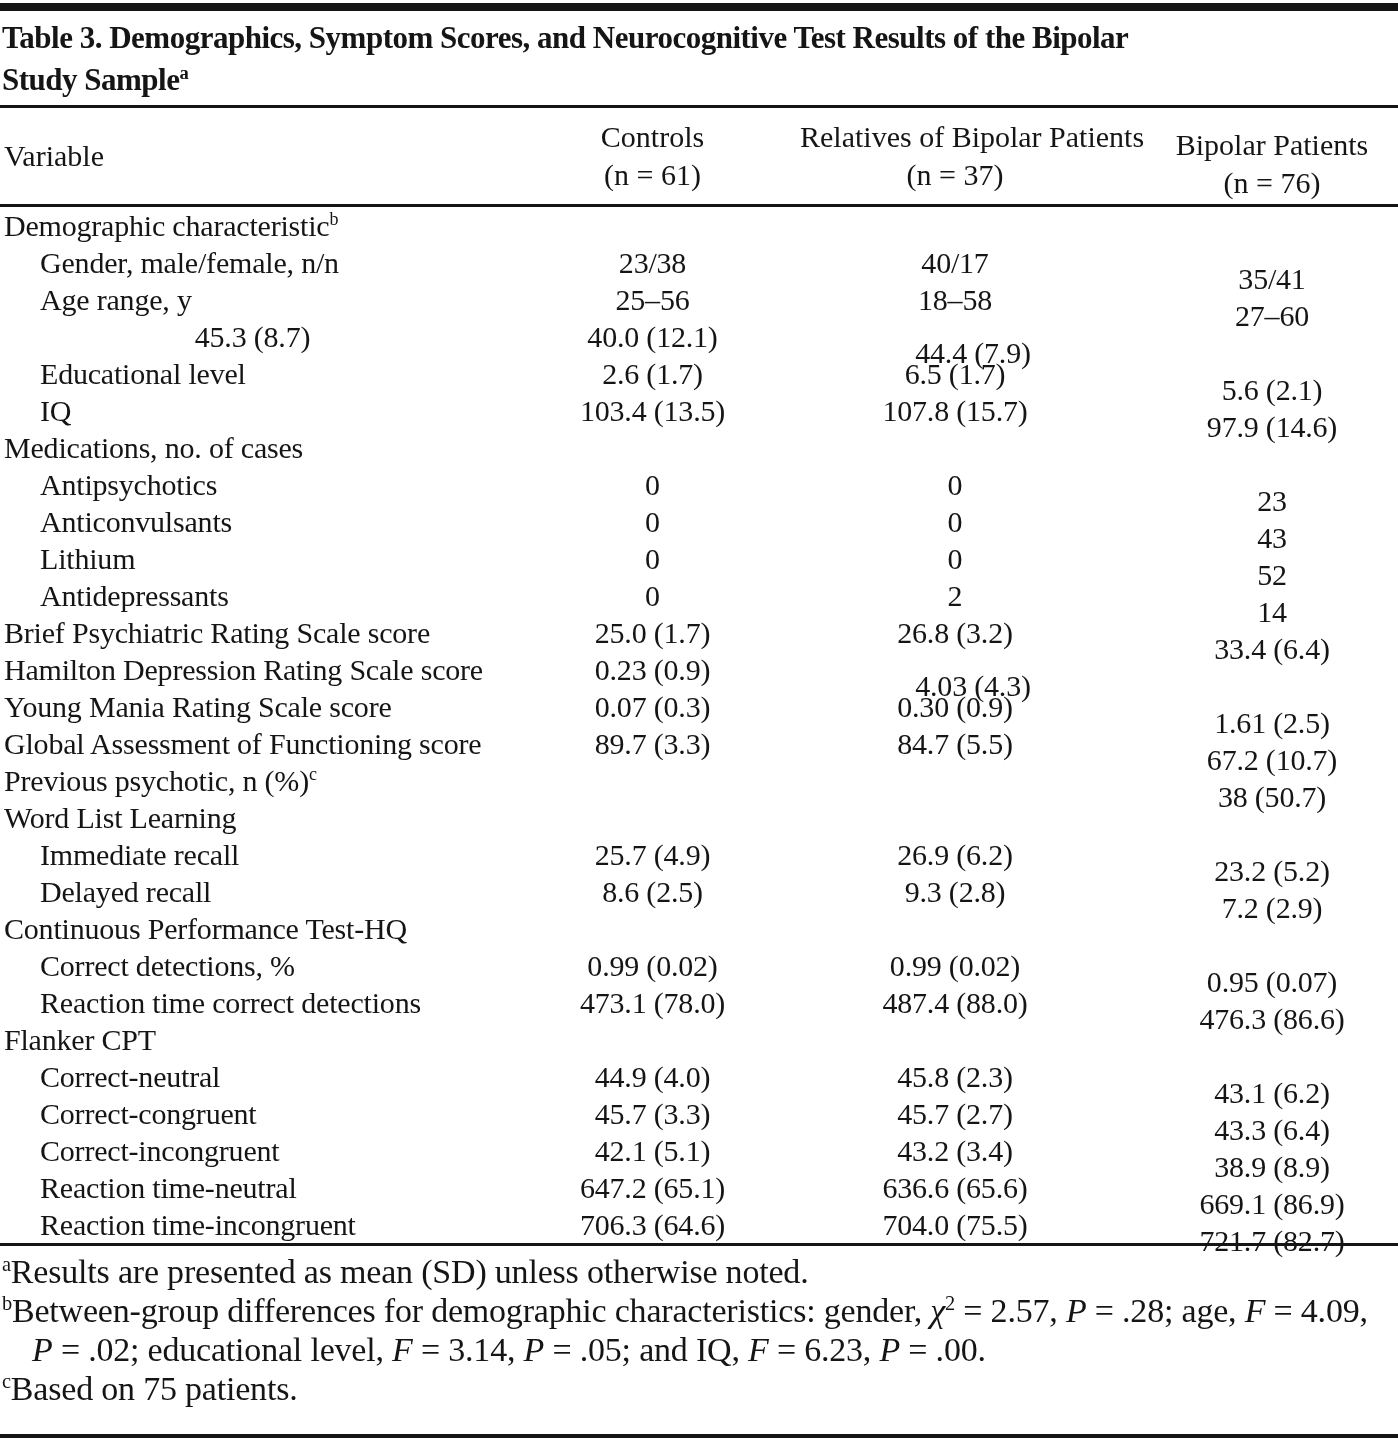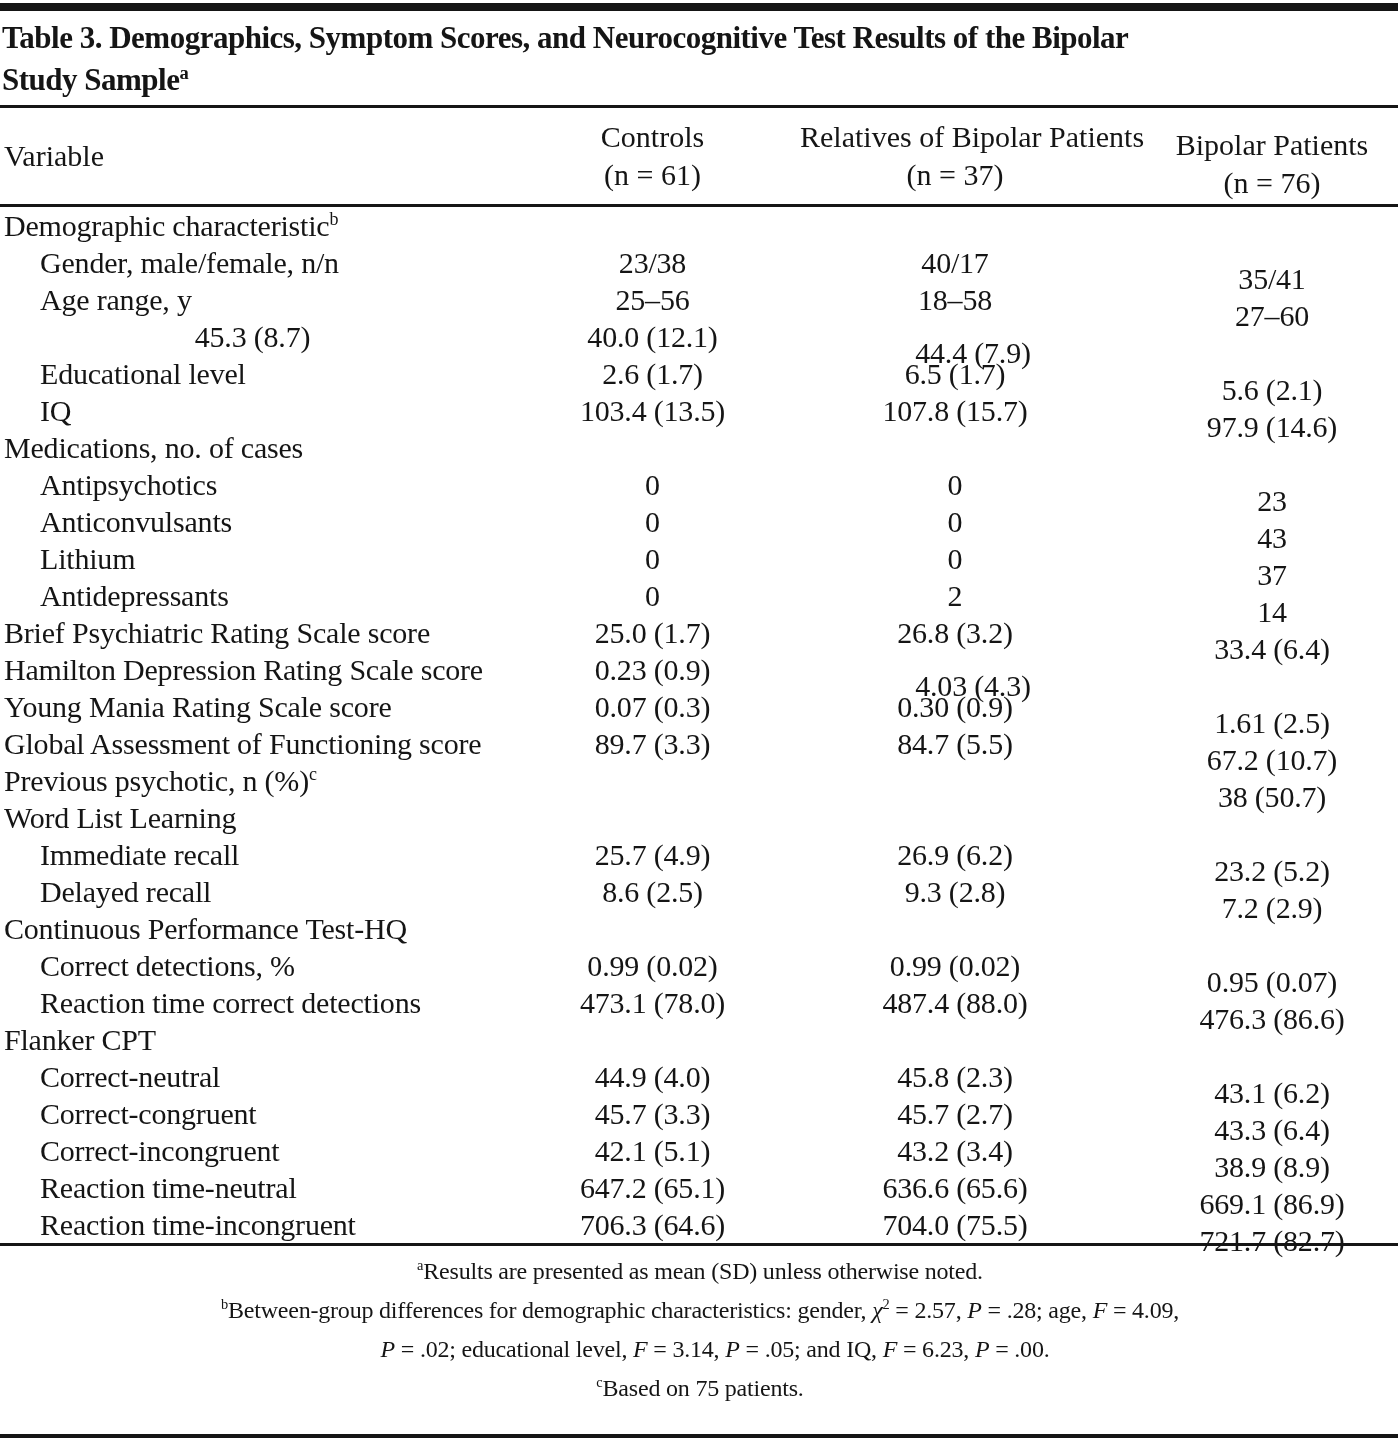--- a/index.html
+++ b/index.html
@@ -33,21 +33,21 @@
   .hcell { display: flex; flex-direction: column; justify-content: center; }
   .hcell .hline { font-size: 30px; line-height: 38px; text-align: center; white-space: nowrap; }
   .hcell.label .hline { text-align: left; }
 
   .tbody .row { height: 37px; }
   .row .cell { font-size: 30px; line-height: 37px; letter-spacing: -0.2px; }
   .row .cell.label.indent { padding-left: 40px; }
   .row .cell.label sup { font-size: 60%; vertical-align: super; line-height: 0; }
 
   .footnotes { padding: 6px 0 0 2px; }
-  .fn { font-size: 24px; line-height: 39px; letter-spacing: -0.2px; white-space: nowrap; text-align: center; }
+  .fn { font-size: 34px; line-height: 39px; letter-spacing: -0.2px; white-space: nowrap; }
   .fn.indent { padding-left: 30px; }
   .fn sup { font-size: 60%; vertical-align: super; line-height: 0; }
   .fn .i { font-style: italic; }
 </style>
 </head>
 <body>
 
 <div class="page">
 
   <div class="top-gap"></div>
@@ -135,21 +135,21 @@
       <div class="row grid">
         <div class="cell label indent">Anticonvulsants</div>
         <div class="cell val col1">0</div>
         <div class="cell val col2">0</div>
         <div class="cell val col3">43</div>
       </div>
       <div class="row grid">
         <div class="cell label indent">Lithium</div>
         <div class="cell val col1">0</div>
         <div class="cell val col2">0</div>
-        <div class="cell val col3">37</div>
+        <div class="cell val col3">52</div>
       </div>
       <div class="row grid">
         <div class="cell label indent">Antidepressants</div>
         <div class="cell val col1">0</div>
         <div class="cell val col2">2</div>
         <div class="cell val col3">14</div>
       </div>
       <div class="row grid">
         <div class="cell label">Brief Psychiatric Rating Scale score</div>
         <div class="cell val col1">25.0 (1.7)</div>

